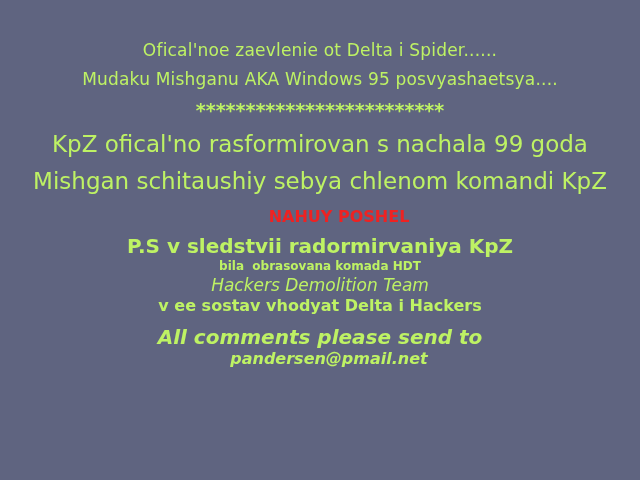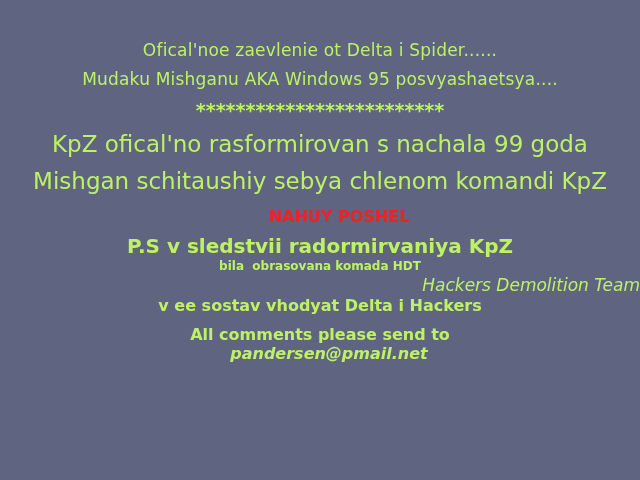--- a/index.html
+++ b/index.html
@@ -72,29 +72,29 @@
   .ps2 {
     font-size: 12px;
     font-weight: bold;
     margin-bottom: 2px;
   }
   .team {
     font-size: 17px;
     font-style: italic;
     font-weight: normal;
     margin-bottom: 2px;
-    text-align: right;
   }
   .members {
     font-size: 16px;
     font-weight: bold;
     margin-bottom: 9px;
   }
   .contact {
-    font-size: 16px;
+    font-size: 20px;
+    font-style: italic;
     font-weight: bold;
     line-height: 1.25;
   }
   .contact-email {
     font-size: 16px;
     font-style: italic;
     font-weight: bold;
     padding-left: 18px;
   }
 </style>

